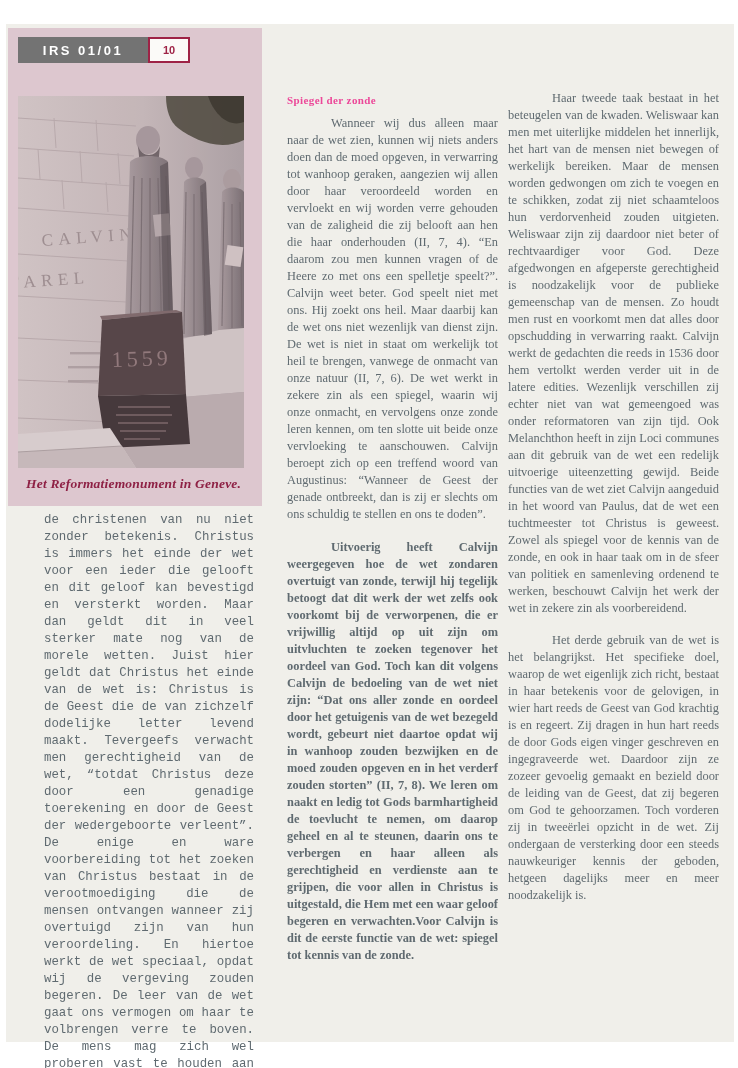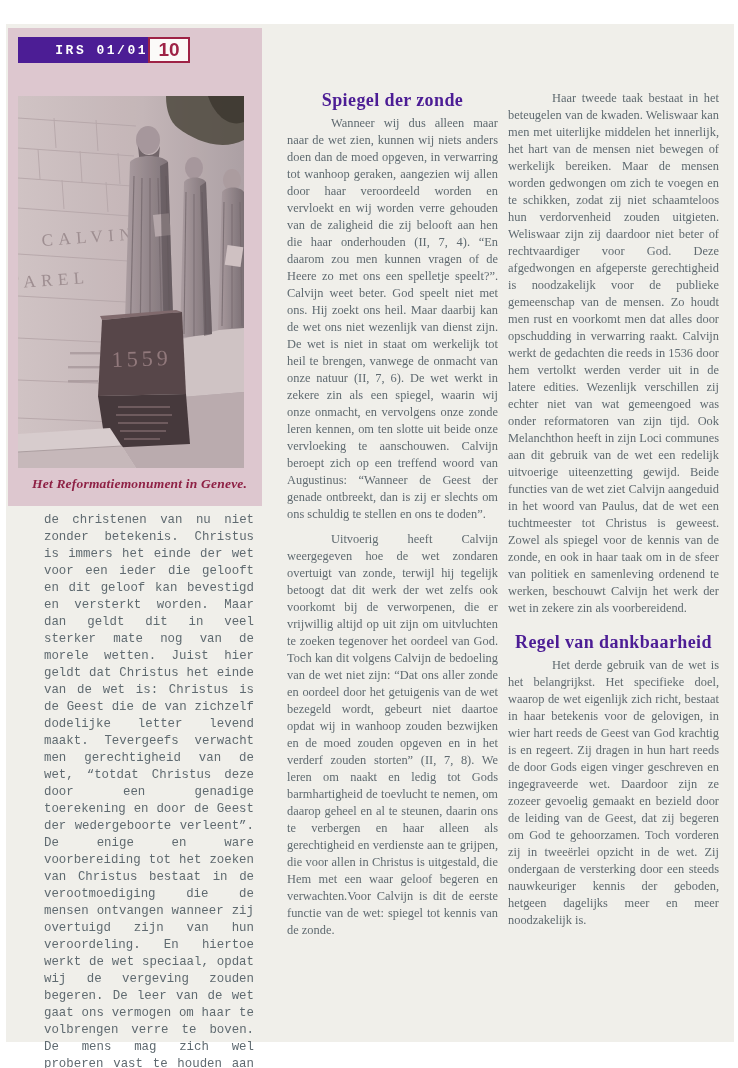--- a/index.html
+++ b/index.html
@@ -2,44 +2,44 @@
 <html lang="nl"><head>
 <meta charset="utf-8">
 <style>
   html,body{margin:0;padding:0;background:#ffffff;}
   .canvas{position:relative;width:738px;height:1068px;background:#ffffff;overflow:hidden;
           font-family:"Liberation Serif","DejaVu Serif",serif;}
   .page{position:absolute;left:6px;top:24px;width:728px;height:1018px;background:#f0efea;}
   .pink-band{position:absolute;left:8px;top:28px;width:254px;height:478px;background:#ddc7cf;}
 
   
-  .issue-badge{position:absolute;left:18px;top:37px;width:130px;height:26px;background:#4c1d95;
-               color:#ffffff;font-family:Liberation Mono, monospace;font-weight:bold;font-size:13px;
-               letter-spacing:2.5px;display:flex;align-items:center;justify-content:flex-end;}
+  .issue-badge{position:absolute;left:18px;top:37px;width:130px;height:26px;background:#737373;
+               color:#ffffff;font-family:Liberation Sans, sans-serif;font-weight:bold;font-size:13px;
+               letter-spacing:2.5px;display:flex;align-items:center;justify-content:center;}
   .pagenum-badge{position:absolute;left:148px;top:37px;width:42px;height:26px;background:#fbfaf8;
                border:2px solid #9e2346;box-sizing:border-box;color:#9e2346;
-               font-family:"Liberation Sans",sans-serif;font-weight:bold;font-size:19px;
+               font-family:"Liberation Sans",sans-serif;font-weight:bold;font-size:11px;
                display:flex;align-items:center;justify-content:center;}
 
   
   .photo{position:absolute;left:18px;top:96px;width:226px;height:372px;overflow:hidden;}
-  .caption{position:absolute;left:32px;top:476px;width:238px;color:#8e2145;
+  .caption{position:absolute;left:26px;top:476px;width:238px;color:#8e2145;
            font-weight:bold;font-style:italic;font-size:13.5px;letter-spacing:.2px;}
 
   
   .col{position:absolute;color:#5f6a70;font-size:12.4px;line-height:17px;text-align:justify;
        hyphens:auto;-webkit-hyphens:auto;}
   .col-left{left:44px;top:512px;width:210px;font-family:Liberation Mono, monospace;}
   .col-mid{left:287px;top:90px;width:211px;}
   .col-right{left:508px;top:90px;width:211px;}
-  .col h3{margin:0 0 5px 0;font-size:18px;line-height:20px;color:#4c1d95;font-weight:bold;
-          letter-spacing:.4px;text-align:center;font-family:"Liberation Serif","DejaVu Serif",serif;}
+  .col h3{margin:0 0 5px 0;font-size:11px;line-height:20px;color:#ec4899;font-weight:bold;
+          letter-spacing:.4px;text-align:left;font-family:"Liberation Serif","DejaVu Serif",serif;}
   .col p{margin:0;}
   .col p.indent{text-indent:44px;}
-  .col p + p{margin-top:8px;}
+  .col p + p{margin-top:16px;font-weight:bold;}
   .section2{margin-top:15px;}
 </style>
 </head>
 <body>
 
 <div class="canvas">
   <div class="page"></div>
   <div class="pink-band"></div>
 
   <div class="issue-badge">
@@ -166,17 +166,16 @@
 
   <div class="col col-mid">
     <h3>Spiegel der zonde</h3>
     <p class="indent">Wanneer wij dus alleen maar naar de wet zien, kunnen wij niets anders doen dan de moed opgeven, in verwarring tot wanhoop geraken, aangezien wij allen door haar veroordeeld worden en vervloekt en wij worden verre gehouden van de zaligheid die zij belooft aan hen die haar onderhouden (II, 7, 4). “En daarom zou men kunnen vragen of de Heere zo met ons een spelletje speelt?”. Calvijn weet beter. God speelt niet met ons. Hij zoekt ons heil. Maar daarbij kan de wet ons niet wezenlijk van dienst zijn. De wet is niet in staat om werkelijk tot heil te brengen, vanwege de onmacht van onze natuur (II, 7, 6). De wet werkt in zekere zin als een spiegel, waarin wij onze onmacht, en vervolgens onze zonde leren kennen, om ten slotte uit beide onze vervloeking te aanschouwen. Calvijn beroept zich op een treffend woord van Augustinus: “Wanneer de Geest der genade ontbreekt, dan is zij er slechts om ons schuldig te stellen en ons te doden”.</p>
     <p class="indent">Uitvoerig heeft Calvijn weergegeven hoe de wet zondaren overtuigt van zonde, terwijl hij tegelijk betoogt dat dit werk der wet zelfs ook voorkomt bij de verworpenen, die er vrijwillig altijd op uit zijn om uitvluchten te zoeken tegenover het oordeel van God. Toch kan dit volgens Calvijn de bedoeling van de wet niet zijn: “Dat ons aller zonde en oordeel door het getuigenis van de wet bezegeld wordt, gebeurt niet daartoe opdat wij in wanhoop zouden bezwijken en de moed zouden opgeven en in het verderf zouden storten” (II, 7, 8). We leren om naakt en ledig tot Gods barmhartigheid de toevlucht te nemen, om daarop geheel en al te steunen, daarin ons te verbergen en haar alleen als gerechtigheid en verdienste aan te grijpen, die voor allen in Christus is uitgestald, die Hem met een waar geloof begeren en verwachten.Voor Calvijn is dit de eerste functie van de wet: spiegel tot kennis van de zonde.</p>
   </div>
 
   <div class="col col-right">
     <p class="indent">Haar tweede taak bestaat in het beteugelen van de kwaden. Weliswaar kan men met uiterlijke middelen het innerlijk, het hart van de mensen niet bewegen of werkelijk bereiken. Maar de mensen worden gedwongen om zich te voegen en te schikken, zodat zij niet schaamteloos hun verdorvenheid zouden uitgieten. Weliswaar zijn zij daardoor niet beter of rechtvaardiger voor God. Deze afgedwongen en afgeperste gerechtigheid is noodzakelijk voor de publieke gemeenschap van de mensen. Zo houdt men rust en voorkomt men dat alles door opschudding in verwarring raakt. Calvijn werkt de gedachten die reeds in 1536 door hem vertolkt werden verder uit in de latere edities. Wezenlijk verschillen zij echter niet van wat gemeengoed was onder reformatoren van zijn tijd. Ook Melanchthon heeft in zijn Loci communes aan dit gebruik van de wet een redelijk uitvoerige uiteenzetting gewijd. Beide functies van de wet ziet Calvijn aangeduid in het woord van Paulus, dat de wet een tuchtmeester tot Christus is geweest. Zowel als spiegel voor de kennis van de zonde, en ook in haar taak om in de sfeer van politiek en samenleving ordenend te werken, beschouwt Calvijn het werk der wet in zekere zin als voorbereidend.</p>
     <div class="section2">
-      <h3>Regel van dankbaarheid</h3>
       <p class="indent">Het derde gebruik van de wet is het belangrijkst. Het specifieke doel, waarop de wet eigenlijk zich richt, bestaat in haar betekenis voor de gelovigen, in wier hart reeds de Geest van God krachtig is en regeert. Zij dragen in hun hart reeds de door Gods eigen vinger geschreven en ingegraveerde wet. Daardoor zijn ze zozeer gevoelig gemaakt en bezield door de leiding van de Geest, dat zij begeren om God te gehoorzamen. Toch vorderen zij in tweeërlei opzicht in de wet. Zij ondergaan de versterking door een steeds nauwkeuriger kennis der geboden, hetgeen dagelijks meer en meer noodzakelijk is.</p>
     </div>
   </div>
 </div>
 
 </body></html>

